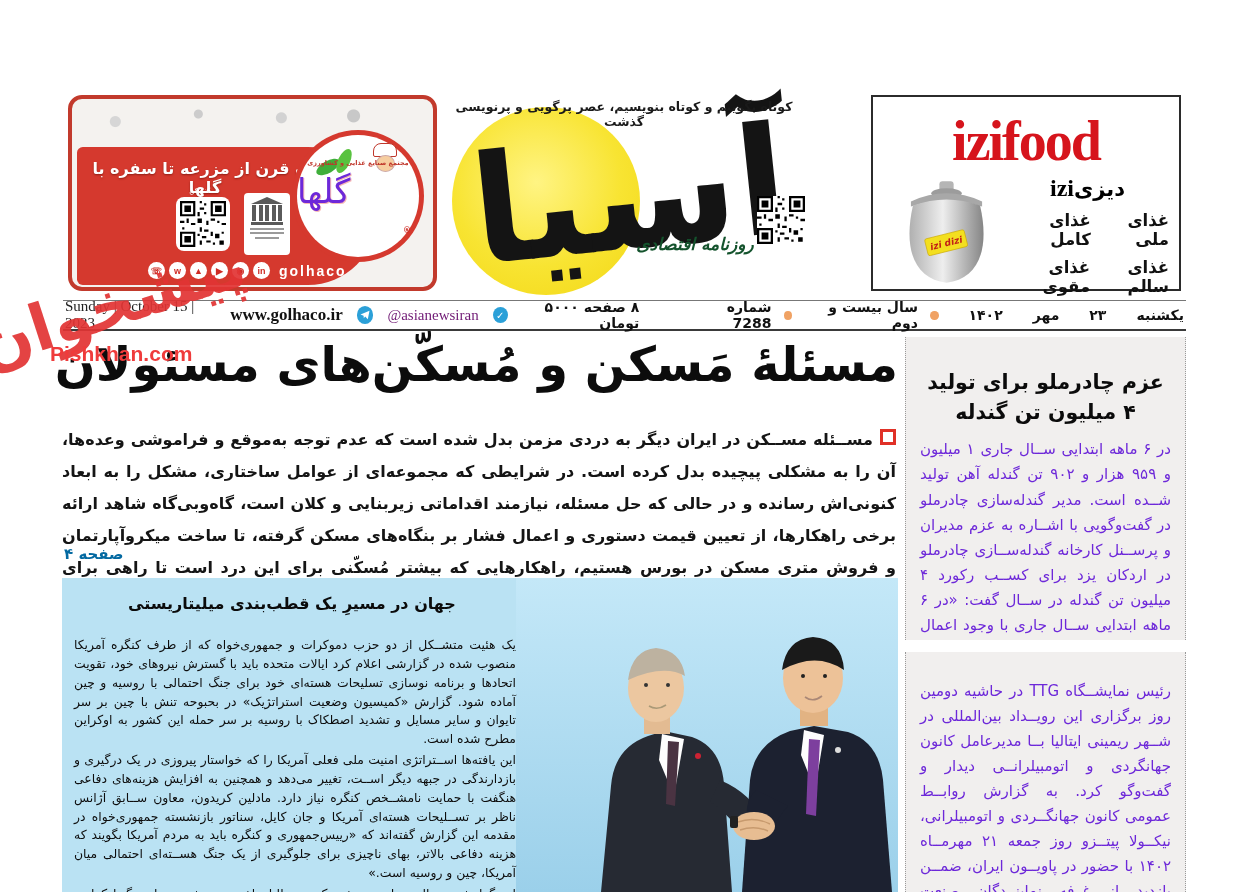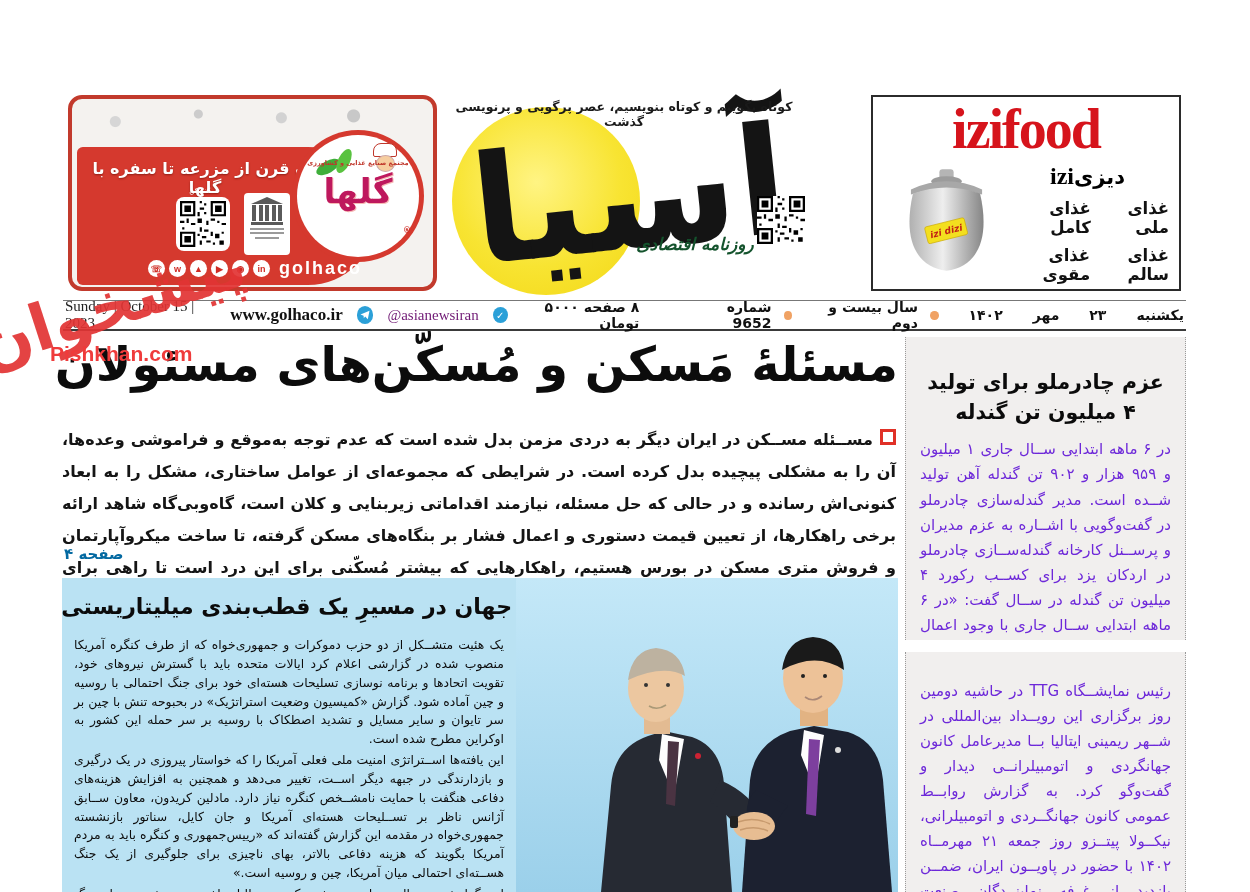--- a/index.html
+++ b/index.html
@@ -18,49 +18,49 @@
       radial-gradient(circle at 12% 12%,#d6d6d6 0 5px,transparent 6px),
       radial-gradient(circle at 35% 8%,#cccccc 0 4px,transparent 5px),
       radial-gradient(circle at 58% 10%,#d2d2d2 0 5px,transparent 6px),
       radial-gradient(circle at 78% 9%,#c8c8c8 0 6px,transparent 7px),
       #f4f2ef;
     border:4px solid #c23a2c;overflow:hidden;box-sizing:border-box;}
   .golha-red{position:absolute;left:5px;top:48px;width:300px;height:138px;background:#d5392e;border-radius:10px 120px 120px 10px;}
   .golha-slogan{position:absolute;left:18px;top:60px;width:230px;text-align:center;color:#fff;font-weight:bold;font-size:16px;direction:rtl;text-shadow:0 1px 2px #8c1f16;}
   .golha-circle{position:absolute;right:14px;top:36px;width:122px;height:122px;border-radius:50%;background:#fff;box-shadow:0 0 0 5px #d5392e;}
   .golha-cap{position:absolute;top:24px;left:0;width:100%;text-align:center;font-size:6.5px;color:#c0372b;direction:rtl;font-weight:bold;}
-  .golha-brand{position:absolute;top:36px;left:0;width:100%;text-align:center;font-size:34px;font-weight:bold;color:#be185d;direction:rtl;text-shadow:1px 1px 0 #f6b9b4;}
+  .golha-brand{position:absolute;top:36px;left:0;width:100%;text-align:left;font-size:34px;font-weight:normal;color:#6d28d9;direction:rtl;text-shadow:1px 1px 0 #f6b9b4;}
   .leaf{position:absolute;width:26px;height:12px;border-radius:50% 50% 50% 50%;background:#3fae3a;}
   .leaf.l1{left:18px;top:26px;transform:rotate(-30deg);}
   .leaf.l2{left:34px;top:20px;transform:rotate(-65deg);background:#59c23f;}
   .chef-hat{position:absolute;right:22px;top:8px;width:22px;height:12px;background:#fff;border:1.5px solid #c0372b;border-radius:8px 8px 2px 2px;}
   .chef-face{position:absolute;right:24px;top:20px;width:17px;height:15px;background:#f6cd9f;border-radius:50%;border:1px solid #caa;}
   .reg{position:absolute;right:8px;bottom:22px;font-size:8px;color:#cf2b24;font-weight:bold;}
   .golha-qrcap{position:absolute;left:104px;top:88px;width:56px;text-align:center;color:#fff;font-size:7px;direction:rtl;}
   .golha-qr{position:absolute;left:104px;top:98px;width:54px;height:54px;background:#fff;border-radius:8px;padding:4px;box-sizing:border-box;}
   .unesco{position:absolute;left:172px;top:94px;width:46px;height:62px;background:#fff;border-radius:4px;padding:4px 5px;box-sizing:border-box;}
   .unesco .roof{width:0;height:0;margin:0 auto;border-left:16px solid transparent;border-right:16px solid transparent;border-bottom:7px solid #5a5a5a;}
   .unesco .cols{display:flex;justify-content:space-between;width:30px;margin:1px auto;height:16px;}
   .unesco .col{width:4px;background:#5a5a5a;}
   .unesco .base{width:32px;height:3px;background:#5a5a5a;margin:0 auto;}
   .unesco .cap-line{width:34px;height:2px;background:#9a9a9a;margin:2.5px auto 0;}
   .social-row{position:absolute;left:76px;bottom:8px;display:flex;align-items:center;gap:4px;}
   .soc{width:17px;height:17px;border-radius:50%;background:#fff;color:#cf2b24;font-size:9px;font-weight:bold;display:flex;align-items:center;justify-content:center;font-family:"Liberation Sans",sans-serif;}
-  .golha-handle{color:#fff;font-weight:bold;font-size:18px;letter-spacing:2px;margin-left:5px;font-family:"Liberation Sans",sans-serif;}
+  .golha-handle{color:#fff;font-weight:bold;font-size:14px;letter-spacing:2px;margin-left:5px;font-family:"Liberation Sans",sans-serif;}
 
   
   .sun{left:452px;top:107px;width:188px;height:188px;border-radius:50%;background:radial-gradient(circle at 45% 40%,#fff483 0%,#f8e432 55%,#f2d714 100%);}
   .mast-tagline{left:448px;top:99px;width:352px;text-align:center;font-size:12.5px;font-weight:bold;direction:rtl;color:#1a1a1a;}
   .mast-title{left:430px;top:96px;width:400px;height:205px;font-size:150px;font-weight:bold;color:#141414;direction:rtl;text-align:center;line-height:200px;transform:rotate(-6deg);letter-spacing:-6px;}
   .mast-sub{left:620px;top:234px;width:150px;text-align:center;font-size:17px;font-weight:bold;font-style:italic;direction:rtl;color:#14532d;}
   .mast-qr{left:757px;top:196px;width:48px;height:48px;}
 
   
   .izifood{left:871px;top:95px;width:310px;height:196px;background:#fff;border:2px solid #2b2b2b;box-sizing:border-box;}
-  .izi-brand{text-align:center;font-family:"Liberation Serif",serif;font-weight:bold;font-size:56px;line-height:60px;color:#d6141c;letter-spacing:-2px;margin-top:2px;}
+  .izi-brand{text-align:center;font-family:"Liberation Serif",serif;font-weight:bold;font-size:56px;line-height:60px;color:#d6141c;letter-spacing:-2px;margin-top:14px;}
   .izi-cols{display:flex;direction:rtl;padding:0 10px;}
   .izi-text{width:57%;direction:rtl;}
   .izi-product{text-align:center;font-size:21px;font-weight:bold;margin-top:4px;}
   .izi-product .en{font-family:"Liberation Serif",serif;font-size:24px;}
   .izi-line{display:flex;justify-content:space-between;font-size:16.5px;font-weight:bold;margin-top:9px;color:#111;}
   .pot-wrap{width:43%;height:122px;}
 
   
   .dateline{left:63px;top:300px;width:1123px;height:31px;border-top:1.5px solid #777;border-bottom:2.5px solid #3a3a3a;display:flex;align-items:center;justify-content:space-between;box-sizing:border-box;padding:0 2px;z-index:40;background:transparent;}
   .dl-left{display:flex;align-items:center;gap:14px;}
@@ -76,23 +76,23 @@
 
   
   .lead-headline{left:60px;top:336px;width:838px;text-align:center;direction:rtl;font-size:48px;font-weight:bold;color:#0c0c0c;white-space:nowrap;letter-spacing:-1px;}
   .lead-body{left:62px;top:424px;width:834px;direction:rtl;text-align:justify;font-size:16px;font-weight:bold;line-height:2.0;color:#151515;}
   .lead-marker{display:inline-block;width:10px;height:10px;border:3px solid #e03127;margin-left:7px;vertical-align:baseline;}
   .pageref{font-weight:bold;font-size:15px;color:#0369a1;direction:rtl;}
   .lead-pageref{left:64px;top:545px;}
 
   
   .bluebox{left:62px;top:578px;width:836px;height:314px;background:#bae2f3;overflow:hidden;}
-  .world-headline{position:absolute;left:10px;top:16px;width:440px;text-align:center;direction:rtl;font-size:22px;font-weight:bold;color:#0b0b0b;white-space:nowrap;}
+  .world-headline{position:absolute;left:10px;top:16px;width:440px;text-align:center;direction:rtl;font-size:16px;font-weight:bold;color:#0b0b0b;white-space:nowrap;}
   .world-body{position:absolute;left:12px;top:58px;width:442px;direction:rtl;text-align:justify;font-size:12.4px;line-height:1.52;color:#0d0d0d;}
-  .world-body p{margin:0 12px 2px 0;}
+  .world-body p{margin:0 0 2px 0;}
   .photo{position:absolute;right:0;top:0;width:382px;height:314px;}
 
   
   .graybox{background:#f1efee;border-left:1.5px dotted #9a9a9a;border-right:1.5px dotted #9a9a9a;box-sizing:border-box;padding:27px 14px;overflow:hidden;}
   .box1{left:905px;top:337px;width:281px;height:303px;}
   .box2{left:905px;top:652px;width:281px;height:240px;}
   .col-headline{text-align:center;direction:rtl;font-size:20.5px;font-weight:bold;line-height:1.45;color:#0b0b0b;margin:4px 0 10px;}
   .col-body{direction:rtl;text-align:justify;font-size:15px;line-height:1.67;color:#6d28d9;}
   .box-pageref{text-align:left;direction:rtl;margin-top:-21px;}
 </style>
@@ -216,21 +216,21 @@
       <span class="badge check">✓</span>
     </div>
     <div class="dl-right">
       <span class="wide">یکشنبه</span>
       <span class="wide">۲۳</span>
       <span class="wide">مهر</span>
       <span class="wide">۱۴۰۲</span>
       <span class="odot"></span>
       <span>سال بیست و دوم</span>
       <span class="odot"></span>
-      <span>شماره 9652</span>
+      <span>شماره 7288</span>
       <span style="width:26px;"></span>
       <span>۸ صفحه ۵۰۰۰ تومان</span>
     </div>
   </div>
 
   <div class="abs lead-headline">مسئلهٔ مَسکن و مُسکّن‌های مسئولان</div>
   <div class="abs lead-body"><span class="lead-marker"></span><span>مســئله مســکن در ایران دیگر به دردی مزمن بدل شده است که عدم توجه به‌موقع و فراموشی وعده‌ها، آن را به مشکلی پیچیده بدل کرده است. در شرایطی که مجموعه‌ای از عوامل ساختاری، مشکل را به ابعاد کنونی‌اش رسانده و در حالی که حل مسئله، نیازمند اقداماتی زیربنایی و کلان است، گاه‌وبی‌گاه شاهد ارائه برخی راهکارها، از تعیین قیمت دستوری و اعمال فشار بر بنگاه‌های مسکن گرفته، تا ساخت میکروآپارتمان و فروش متری مسکن در بورس هستیم، راهکارهایی که بیشتر مُسکّنی برای این درد است تا راهی برای درمان آن.</span></div>
   <div class="abs pageref lead-pageref">صفحه ۴</div>
 
   <div class="abs bluebox">

